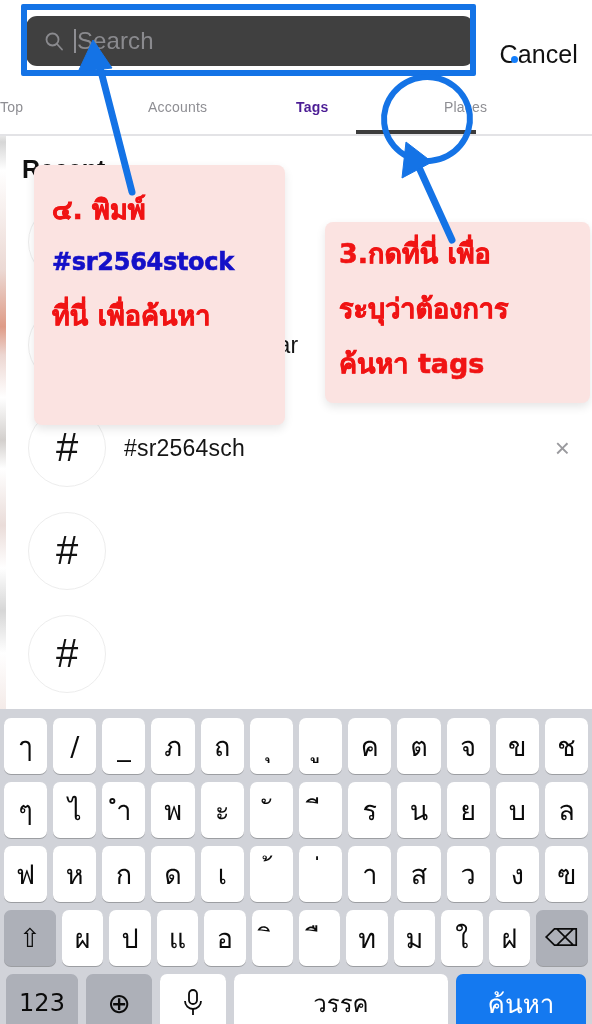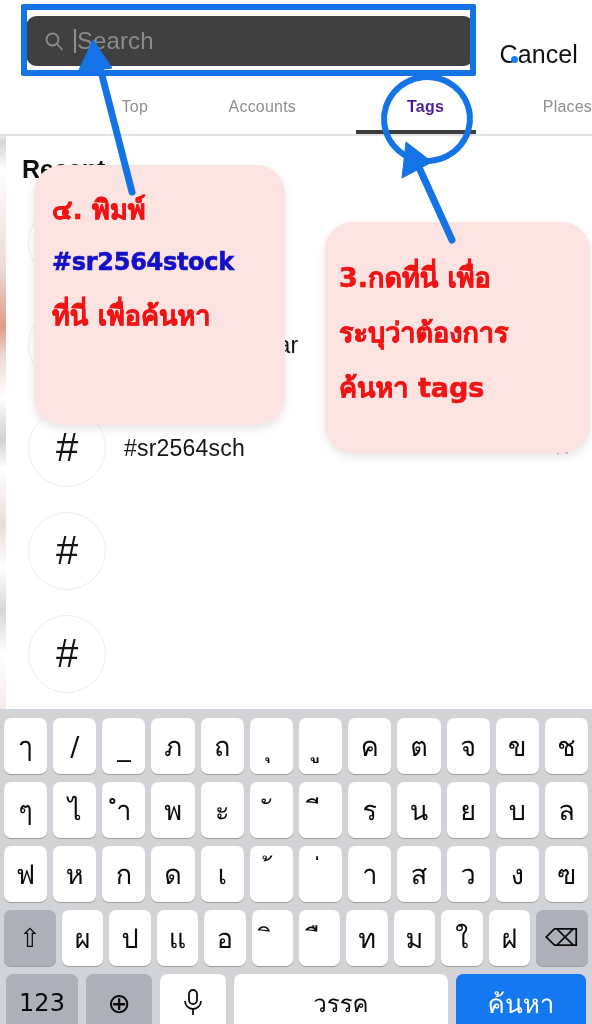--- a/index.html
+++ b/index.html
@@ -53,21 +53,21 @@
     position:absolute; left:21px; top:4px; width:455px; height:72px;
     border:6px solid #1473e6; border-radius:2px; pointer-events:none;
   }
 
   
   .tabbar {
     position:absolute; left:0; top:78px; width:592px; height:57px;
     background:#fff; display:flex; align-items:center;
   }
   .tab {
-    flex:1; text-align:right; font-size:16px; color:#8e8e93;
+    flex:1; text-align:left; font-size:14px; color:#8e8e93;
     letter-spacing:.2px;
   }
   .tab.active { color:#4c1d95; font-weight:bold; }
   .tab-underline {
     position:absolute; left:356px; top:130px; width:120px; height:4px;
     background:#3c3c3c;
   }
   .tabbar-sep {
     position:absolute; left:0; top:134px; width:592px; height:2px;
     background:#e3e3e6;
@@ -104,25 +104,25 @@
     position:absolute; left:124px; top:50%; transform:translateY(-50%);
     font-size:23px; color:#151515; letter-spacing:.2px;
   }
   .tag-close {
     position:absolute; right:22px; top:50%; transform:translateY(-50%);
     font-size:26px; color:#9a9a9e; line-height:1;
   }
 
   
   .note {
-    position:absolute; background:#fbe3e1; border-radius:28px;
+    position:absolute; background:#fbe3e1; border-radius:8px;
     box-shadow:0 4px 10px rgba(0,0,0,.10);
   }
   .note-left  { left:34px;  top:165px; width:251px; height:260px; padding:18px 0 0 18px; }
-  .note-right { left:325px; top:222px; width:265px; height:231px; padding:28px 0 0 14px; }
+  .note-right { left:325px; top:222px; width:265px; height:181px; padding:4px 0 0 14px; }
 
   .note-line {
     font-family:"DejaVu Sans", sans-serif;
     font-weight:bold; color:#f01414;
     -webkit-text-stroke:.6px #f01414;
     white-space:nowrap;
   }
   .note-left .note-line  { font-size:27px; line-height:53px; }
   .note-right .note-line { font-size:27px; line-height:55px; }
   .note-line.blue {

